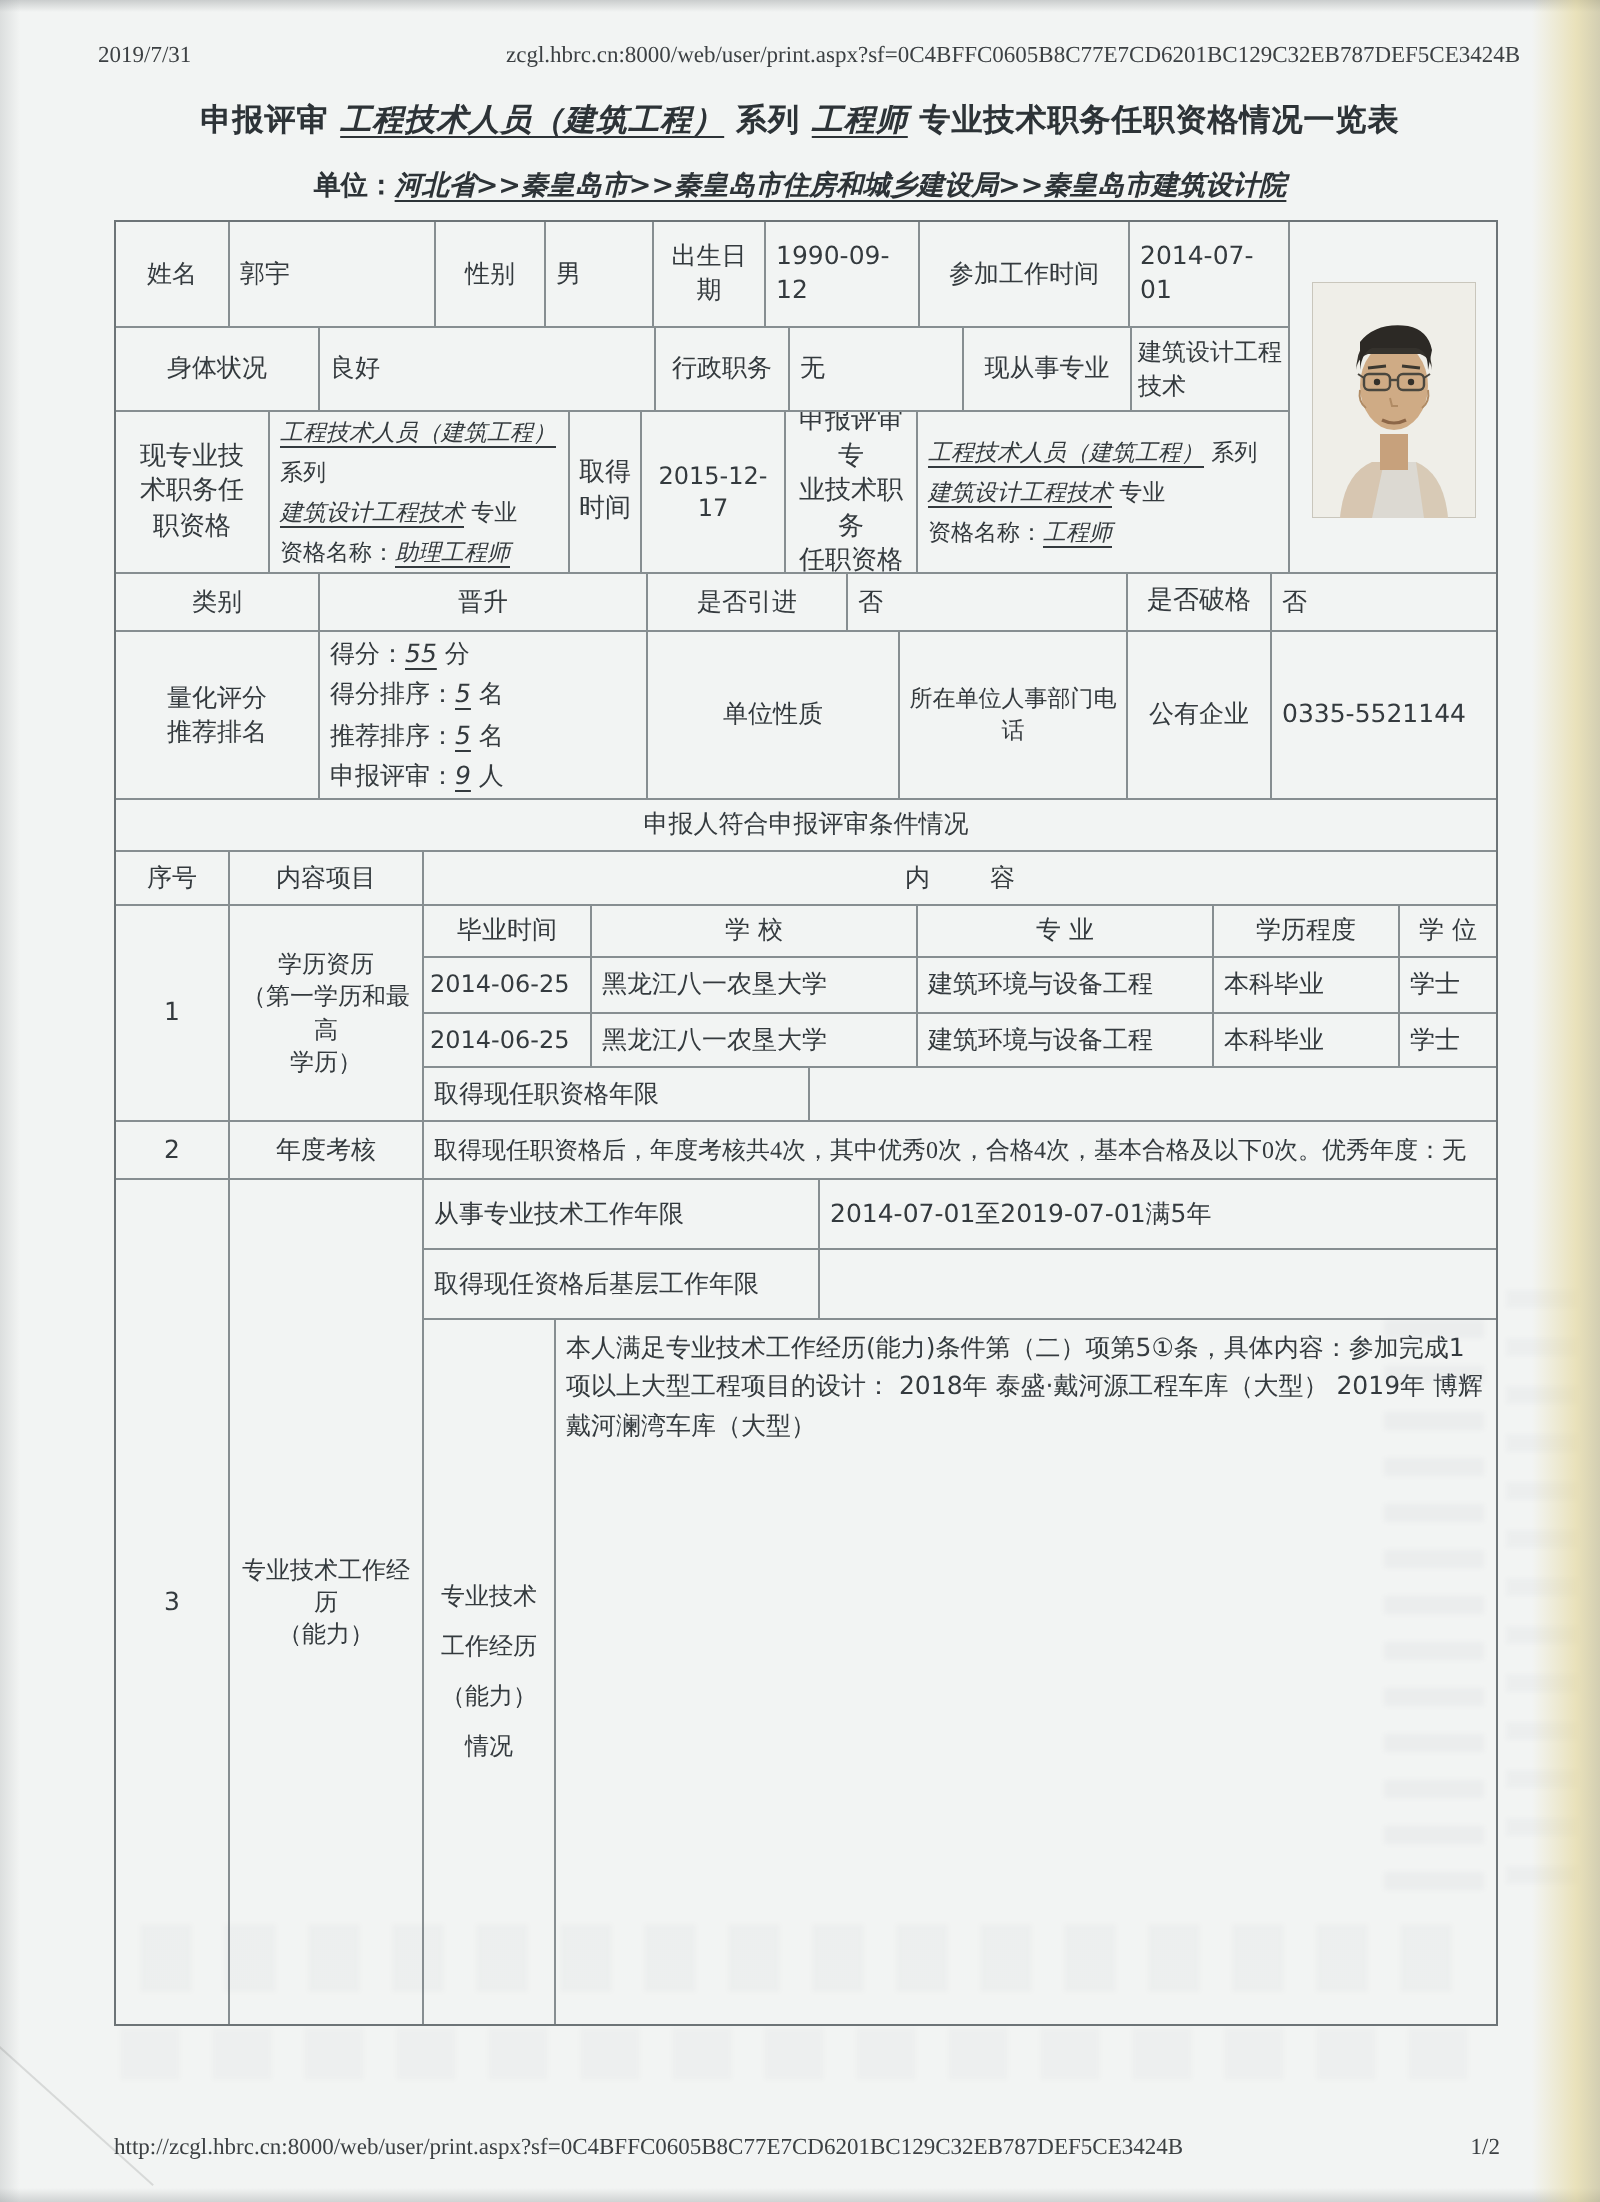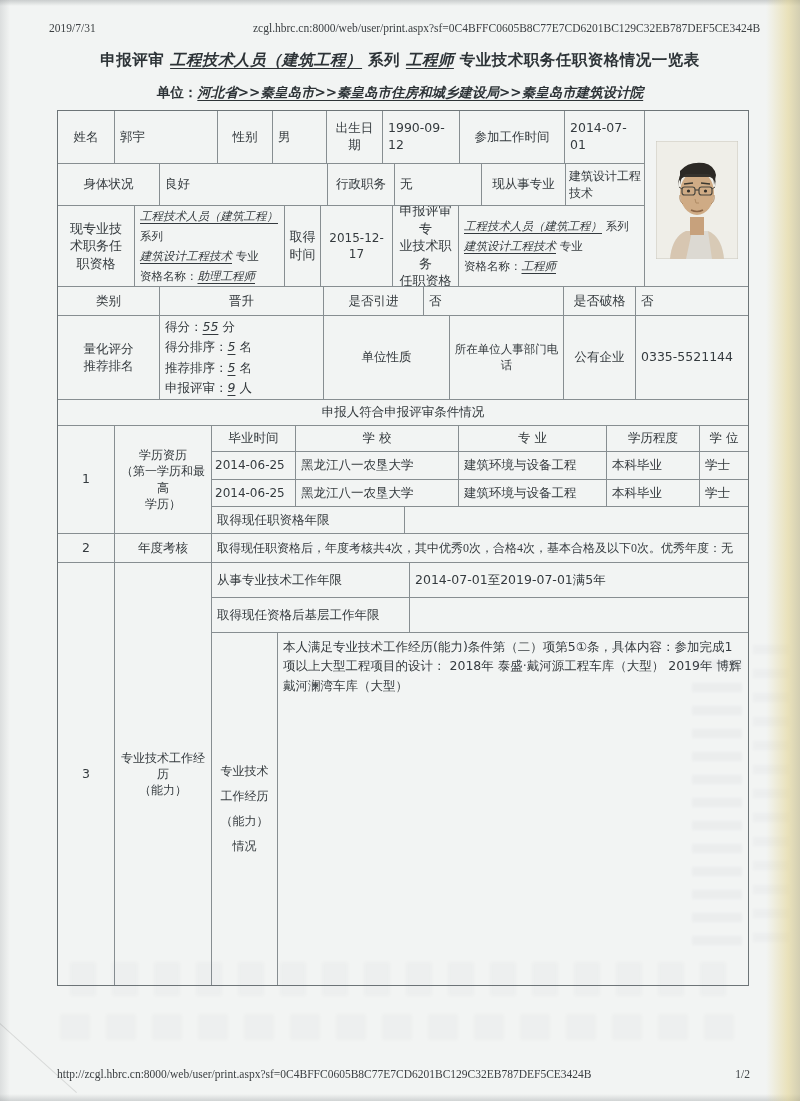--- a/index.html
+++ b/index.html
@@ -170,20 +170,30 @@
         <div class="c l last">0335-5521144</div>
       </div>
     </div>
 
     <div class="sec">
       <div class="row" style="grid-template-columns:1fr;height:25px;">
         <div class="c last">申报人符合申报评审条件情况</div>
       </div>
     </div>
 
+    <div class="sec">
+      <div class="row" style="grid-template-columns:57px 97px 1fr;height:26px;">
+        <div class="c">序号</div>
+        <div class="c">内容项目</div>
+        <div class="c last content-head">
+            <span>内</span>
+            <span>容</span>
+          </div>
+      </div>
+    </div>
 
     <div class="sec">
       <div class="row" style="grid-template-columns:57px 97px 1fr;">
         <div class="c">1</div>
         <div class="c pre" style="font-size:12px;">学历资历
 （第一学历和最高
 学历）</div>
         <div class="sub last" style="border-right:0;">
           <div class="row bb" style="grid-template-columns:84px 163px 148px 93px 1fr;height:25px;">
             <div class="c">毕业时间</div>

